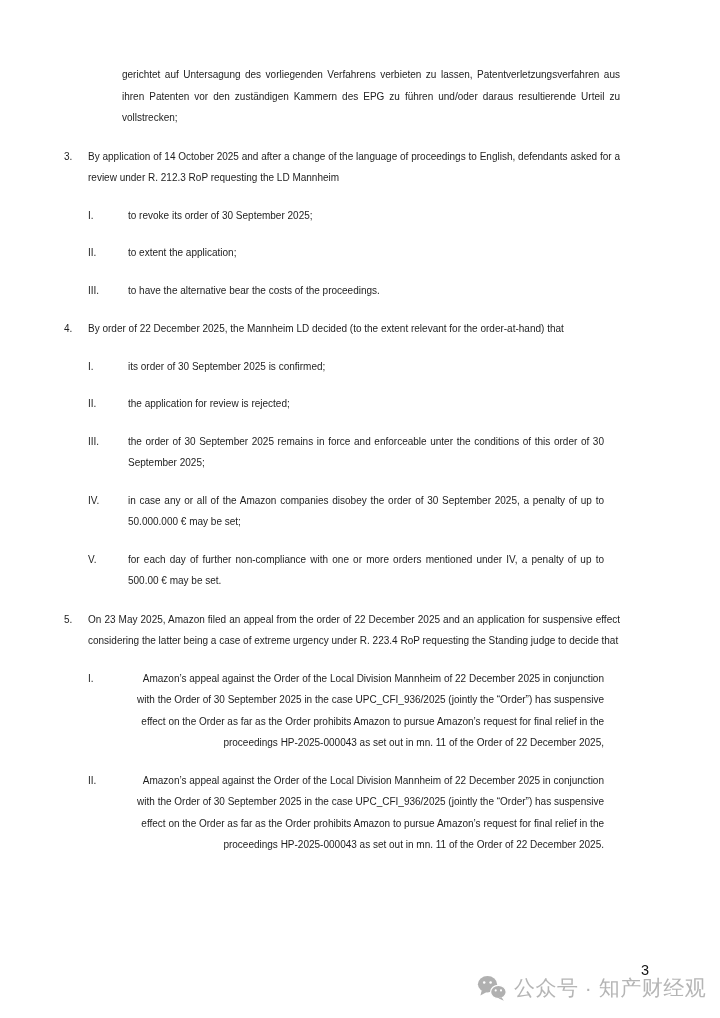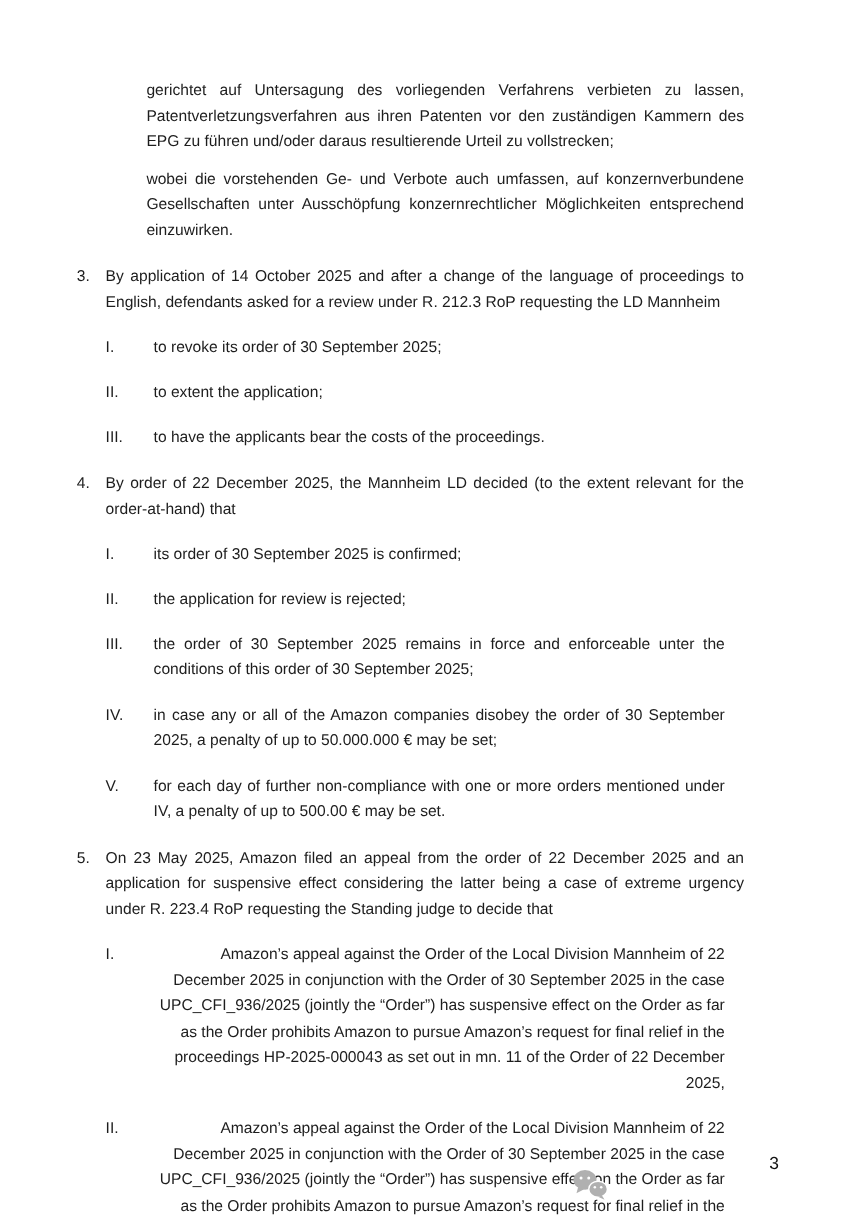--- a/index.html
+++ b/index.html
@@ -13,21 +13,21 @@
     position: relative;
     overflow: hidden;
     font-family: "Liberation Sans", sans-serif;
     color: #1d1d1d;
   }
   .page {
     position: absolute;
     inset: 0;
     padding: 64px 100px 0 64px;
     box-sizing: border-box;
-    font-size: 13px;
+    font-size: 10px;
     line-height: 21.5px;
   }
   
   .quote-block {
     margin-left: 58px;
   }
   .quote-block p {
     margin: 0 0 9px 0;
     text-align: justify;
   }
@@ -101,37 +101,36 @@
     display: block;
   }
 </style>
 </head>
 <body>
 
 <div class="page">
 
   <div class="quote-block">
     <p>gerichtet auf Untersagung des vorliegenden Verfahrens verbieten zu lassen, Patentverletzungsverfahren aus ihren Patenten vor den zuständigen Kammern des EPG zu führen und/oder daraus resultierende Urteil zu vollstrecken;</p>
-    <p>wobei die vorstehenden Ge- und Verbote auch umfassen, auf konzernverbundene Gesellschaften unter Ausschöpfung konzernrechtlicher Möglichkeiten entsprechend einzuwirken.</p>
   </div>
 
   <div class="item">
     <span class="item-number">3.</span>
     <p class="item-text">By application of 14 October 2025 and after a change of the language of proceedings to English, defendants asked for a review under R. 212.3 RoP requesting the LD Mannheim</p>
     <div class="subitem just">
       <span class="subitem-label">I.</span>
       <span class="subitem-text">to revoke its order of 30 September 2025;</span>
     </div>
     <div class="subitem just">
       <span class="subitem-label">II.</span>
       <span class="subitem-text">to extent the application;</span>
     </div>
     <div class="subitem just">
       <span class="subitem-label">III.</span>
-      <span class="subitem-text">to have the applicants bear the costs of the proceedings.</span>
+      <span class="subitem-text">to have the alternative bear the costs of the proceedings.</span>
     </div>
   </div>
 
   <div class="item">
     <span class="item-number">4.</span>
     <p class="item-text">By order of 22 December 2025, the Mannheim LD decided (to the extent relevant for the order-at-hand) that</p>
     <div class="subitem just">
       <span class="subitem-label">I.</span>
       <span class="subitem-text">its order of 30 September 2025 is confirmed;</span>
     </div>
@@ -174,13 +173,14 @@
   <svg class="wechat-icon" viewBox="0 0 30 26" xmlns="http://www.w3.org/2000/svg">
     <ellipse cx="10.5" cy="9.2" rx="9.6" ry="8.2" fill="#b0b0b0"></ellipse>
     <polygon points="4.8,15.2 3.4,20.4 9.8,17.0" fill="#b0b0b0"></polygon>
     <circle cx="7.2" cy="7.6" r="1.25" fill="#ffffff"></circle>
     <circle cx="13.6" cy="7.6" r="1.25" fill="#ffffff"></circle>
     <ellipse cx="21.4" cy="17.0" rx="7.8" ry="6.7" fill="#b0b0b0" stroke="#ffffff" stroke-width="1.2"></ellipse>
     <polygon points="24.6,22.2 26.8,25.8 21.4,23.2" fill="#b0b0b0"></polygon>
     <circle cx="18.7" cy="15.4" r="1.05" fill="#ffffff"></circle>
     <circle cx="24.0" cy="15.4" r="1.05" fill="#ffffff"></circle>
   </svg>
+  <span class="watermark-text">公众号 · 知产财经观</span>
 </div>
 
 </body></html>

